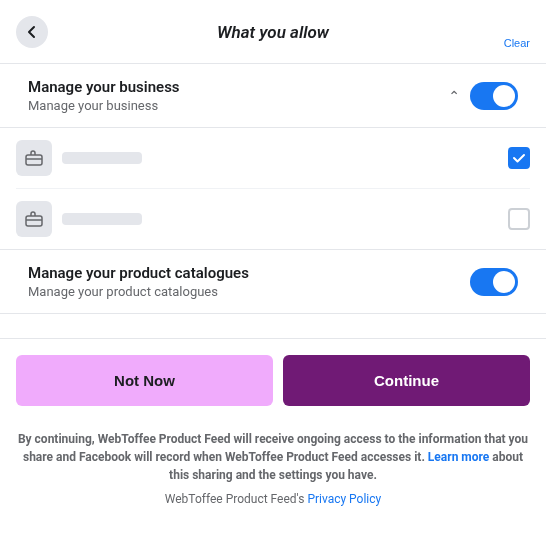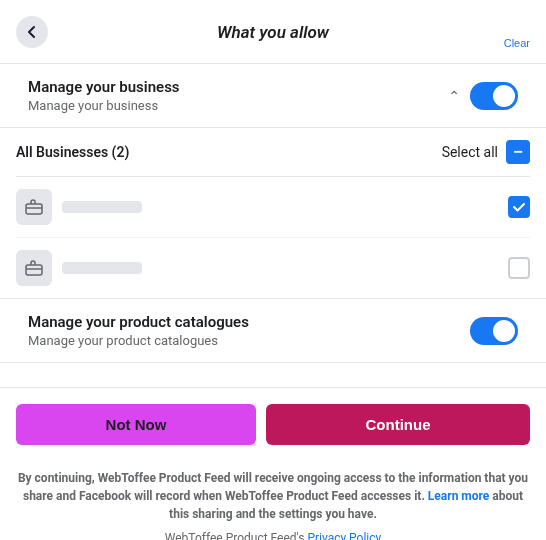--- a/index.html
+++ b/index.html
@@ -195,34 +195,34 @@
     
     .footer-buttons {
       display: flex;
       gap: 10px;
       padding: 16px;
       border-top: 1px solid #e4e6ea;
       margin-top: 4px;
     }
     .not-now-btn {
       flex: 1;
-      padding: 0;
+      padding: 17px;
       border-radius: 6px;
-      background: #d946ef;
+      background: #f0abfc;
       border: none;
       font-size: 15px;
       font-weight: 600;
       color: #1c1e21;
       cursor: pointer;
     }
     .continue-btn {
       flex: 1;
       padding: 12px;
       border-radius: 6px;
-      background: #be185d;
+      background: #701a75;
       border: none;
       font-size: 15px;
       font-weight: 600;
       color: #fff;
       cursor: pointer;
     }
 
     
     .disclaimer {
       padding: 8px 16px 4px;
@@ -267,27 +267,20 @@
       <div class="section-subtitle">Manage your business</div>
     </div>
     <div class="section-right">
       <span class="chevron">⌃</span>
       <button class="toggle"></button>
     </div>
   </div>
 </div>
 
 <div class="businesses-section">
-  <div class="businesses-header">
-    <span class="businesses-title">All Businesses (2)</span>
-    <div class="select-all-row">
-      <span class="select-all-text">Select all</span>
-      <button class="minus-btn">−</button>
-    </div>
-  </div>
 
   <div class="business-item">
     <div class="business-left">
       <div class="business-icon">
         <svg width="20" height="20" viewBox="0 0 20 20" fill="none">
           <rect x="2" y="7" width="16" height="10" rx="2" stroke="#65676b" stroke-width="1.5"></rect>
           <path d="M7 7V5a2 2 0 014 0v2" stroke="#65676b" stroke-width="1.5"></path>
           <line x1="2" y1="11" x2="18" y2="11" stroke="#65676b" stroke-width="1.5"></line>
         </svg>
       </div>

